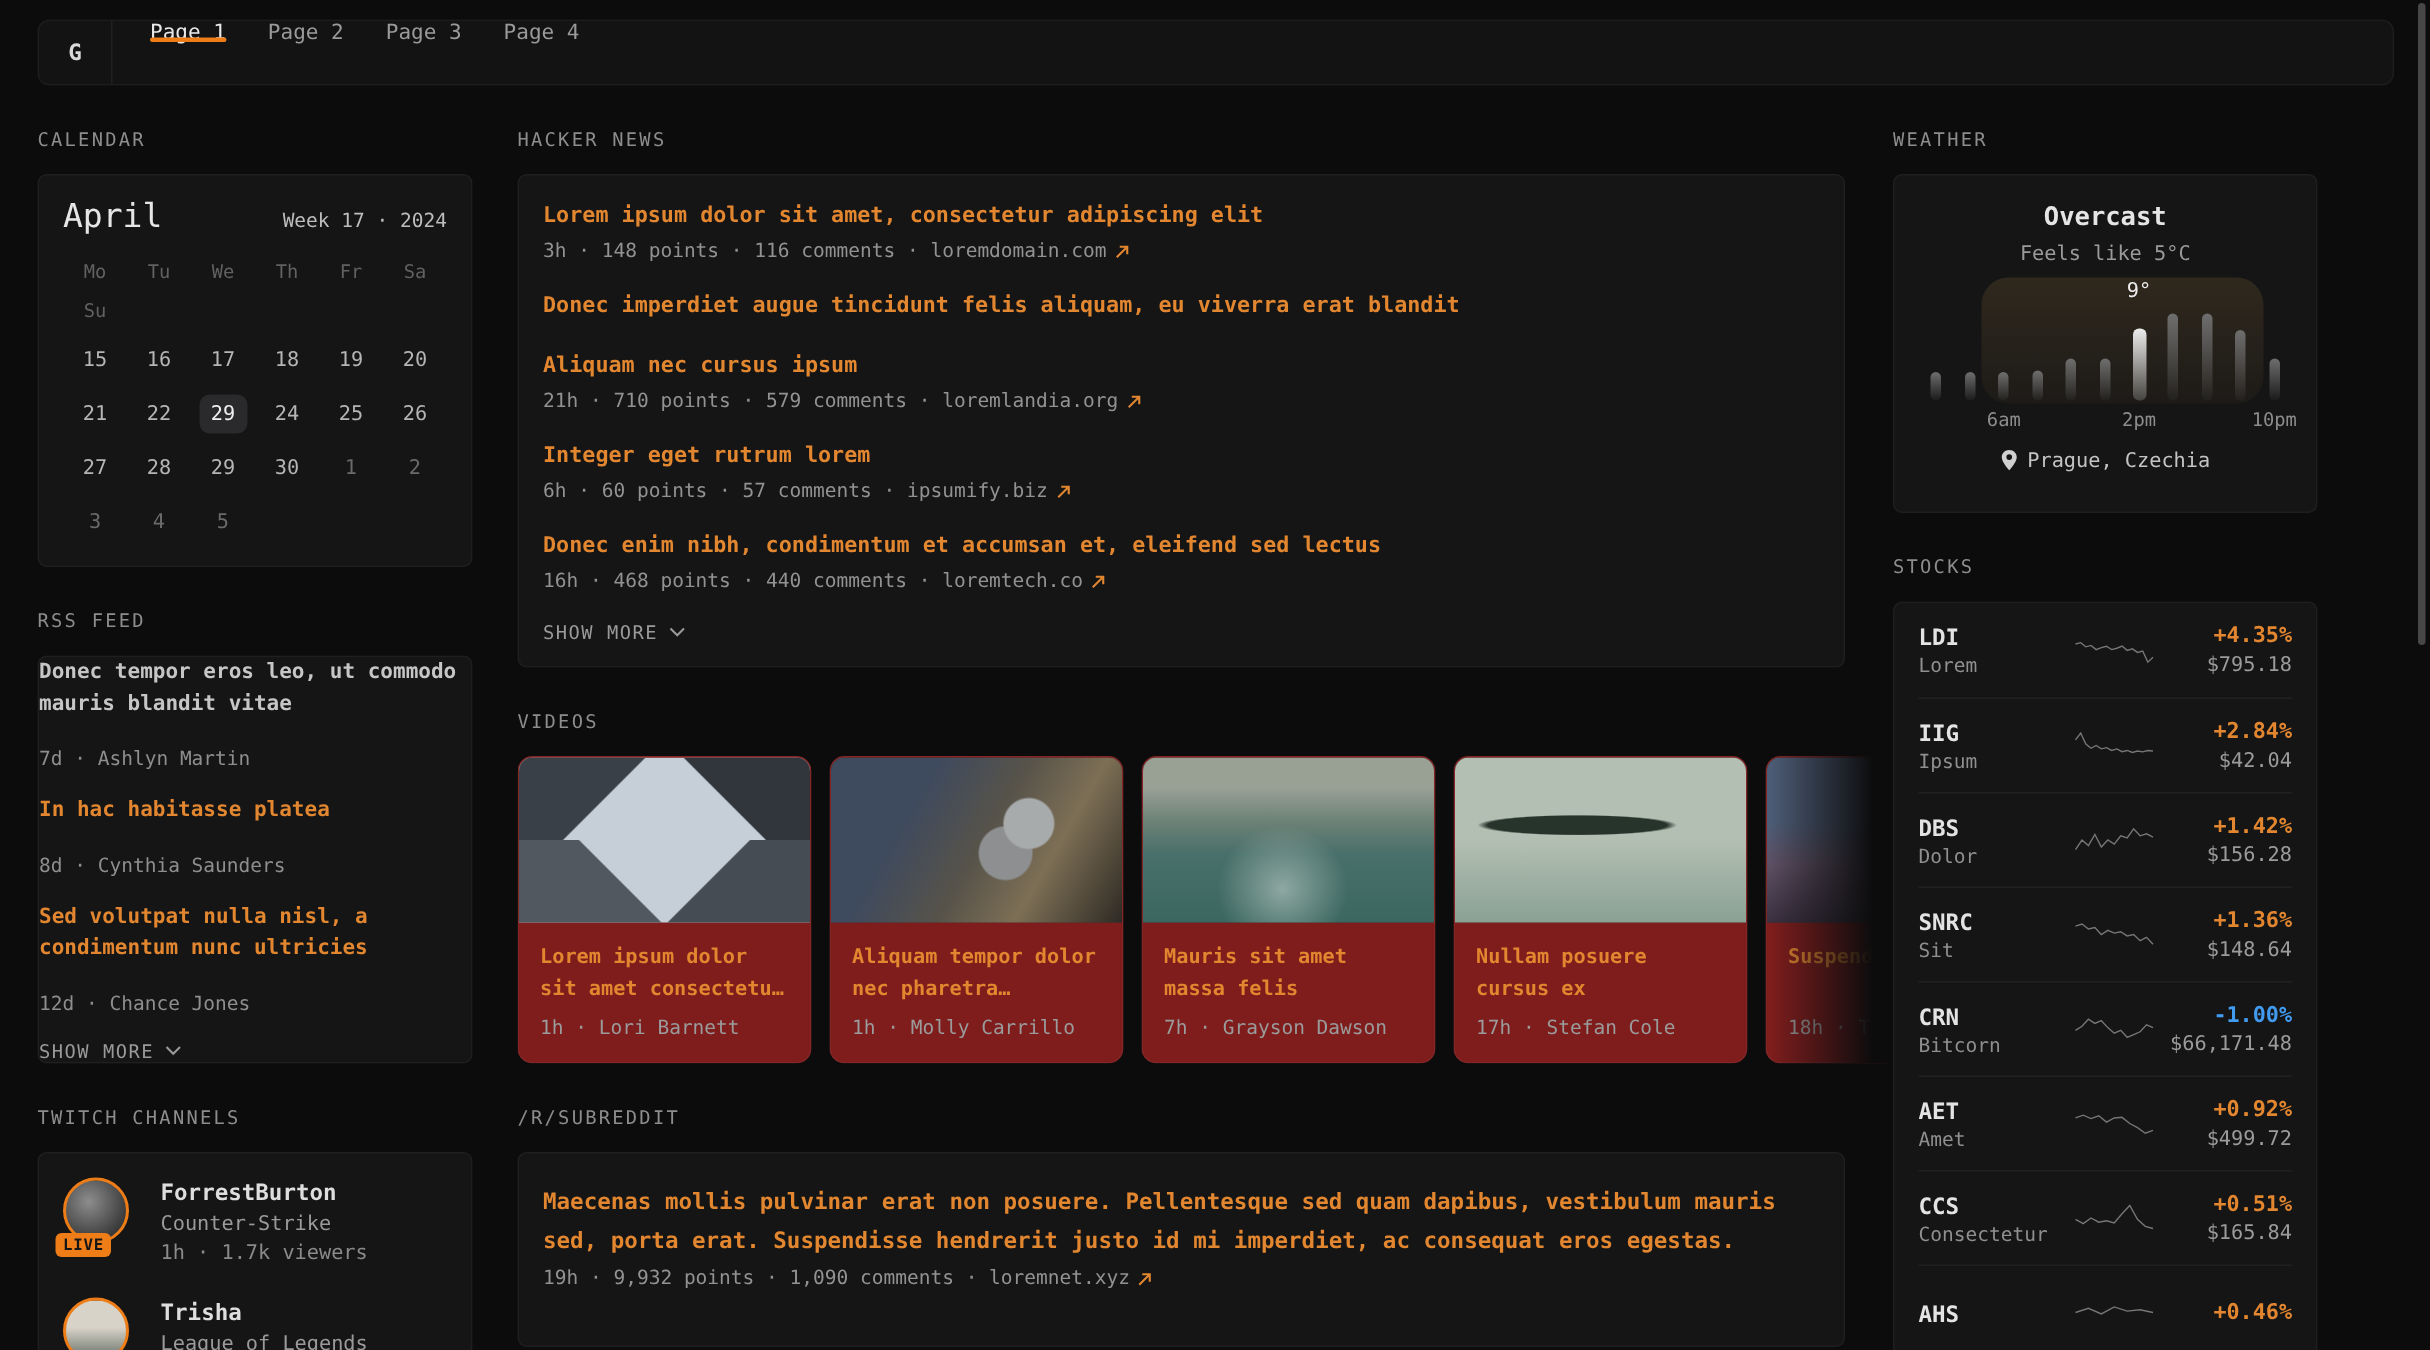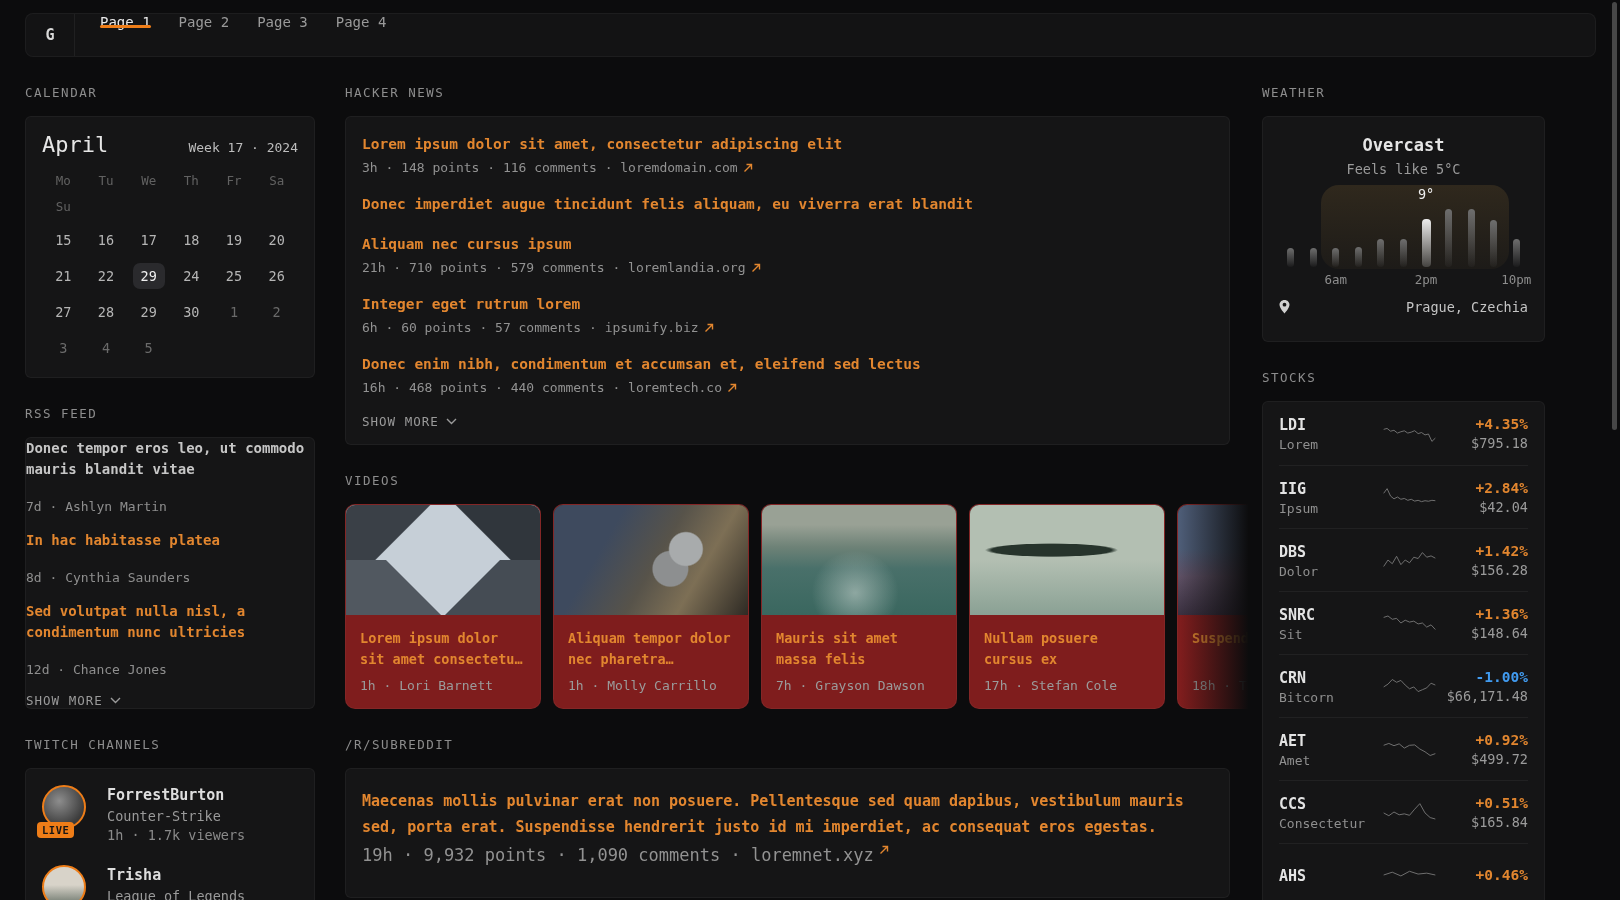--- a/index.html
+++ b/index.html
@@ -167,42 +167,42 @@
       radial-gradient(ellipse 14% 35% at 56% 62%, #14121a 0 60%, transparent 72%),
       linear-gradient(180deg, #4d5c76 0 40%, #5d4f63 65%, #3a3040 100%);
   }
 
   
   .sub-card{ padding:19px 16px; height:130px; }
   .sub-title{
     display:block; font-size:15px; line-height:26px; font-weight:bold;
     color:var(--orange); cursor:pointer; text-decoration:none;
   }
-  .sub-meta{ font-size:17px; color:#929292; margin-top:5px; display:flex; align-items:flex-start; gap:5px; }
+  .sub-meta{ font-size:13px; color:#929292; margin-top:5px; display:flex; align-items:center; gap:5px; }
 
   
   .weather-card{ padding:18px 16px 16px; height:226px; text-align:center; }
   .w-cond{ font-size:17px; color:#e5e5e5; font-weight:600; }
   .w-feels{ font-size:13.5px; color:#9a9a9a; margin-top:6px; }
   .w-chart{ position:relative; width:248px; height:100px; margin:10px auto 0; }
   .w-rect{
     position:absolute; top:-2px; bottom:18px; border-radius:18px;
     background:linear-gradient(rgba(225,170,75,0.13), rgba(225,170,75,0.04));
   }
   .w-bar{
     position:absolute; bottom:20px; width:7px; border-radius:4px;
     background:linear-gradient(#6e6e6e, rgba(95,95,95,0.08));
   }
   .w-bar.now{
     width:9px; background:linear-gradient(#ececec, rgba(225,225,225,0.2));
   }
   .w-temp{ position:absolute; top:-1px; transform:translateX(-50%); font-size:13.5px; color:#efefef; }
   .w-time{ position:absolute; bottom:0; transform:translateX(-50%); font-size:12.5px; color:#8d8d8d; }
   .w-loc{
-    margin-top:12px; display:flex; justify-content:space-between; align-items:center; gap:7px;
+    margin-top:12px; display:flex; justify-content:center; align-items:center; gap:7px;
     font-size:13.5px; color:#c4c4c4;
   }
 
   
   .stocks-card{ padding:0 16px; }
   .stock-row{ display:flex; align-items:center; height:63px; border-top:1px solid rgba(255,255,255,0.055); }
   .stock-row:first-child{ border-top:none; }
   .stock-id{ width:104px; flex:none; }
   .stock-ticker{ font-size:15px; font-weight:bold; color:#e3e3e3; cursor:pointer; text-decoration:none; }
   .stock-name{ font-size:13px; color:#8f8f8f; margin-top:3px; }

